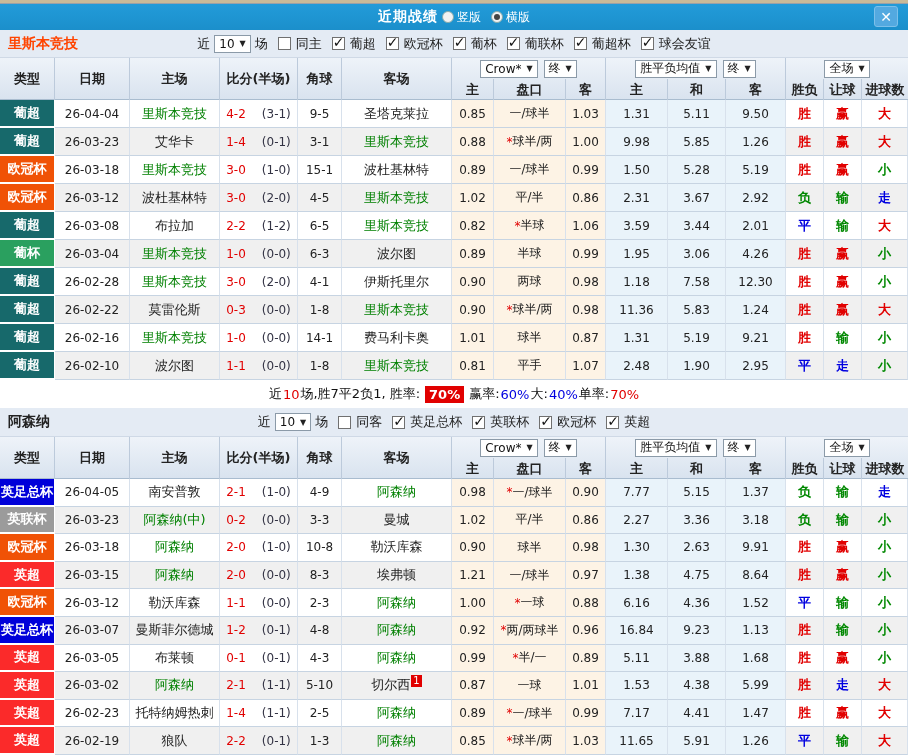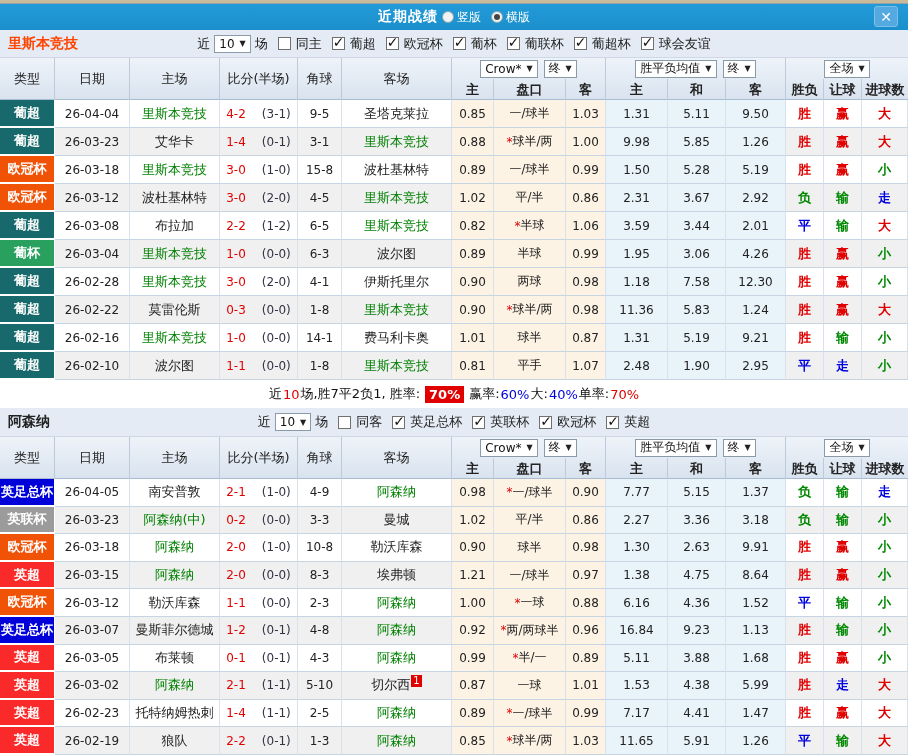--- a/index.html
+++ b/index.html
@@ -23,21 +23,21 @@
   .filters { position:absolute; left:0; right:0; display:flex; align-items:center; justify-content:center; gap:4px; font-size:13px; color:#222; }
   .mini-select { display:inline-flex; align-items:center; gap:5px; background:#fff; border:1px solid #8b9aa8; padding:0 4px; height:18px; font-size:12px; color:#111; cursor:pointer; }
   .mini-select .car { font-size:8px; color:#222; }
   .chk { width:13px; height:13px; background:#fff; border:1px solid #707070; display:inline-block; position:relative; vertical-align:-2px; margin:0 1px 0 6px; cursor:pointer; }
   .chk.on::after { content:"✓"; position:absolute; left:0px; top:-4px; font-size:14px; font-weight:bold; color:#111; }
   .chk-label { cursor:pointer; }
 
   
   .grid { display:grid; grid-template-columns:55px 75px 90px 78px 44px 110px 42px 72px 40px 62px 58px 60px 38px 38px 46px; }
   .hdr { background:linear-gradient(#eef3f9,#d9e3ef); grid-template-rows:21px 21px; border-bottom:1px solid #a9bccf; height:42px; }
-  .hcell { display:flex; align-items:center; justify-content:center; font-size:13px; font-weight:normal; color:#222;
+  .hcell { display:flex; align-items:center; justify-content:center; font-size:13px; font-weight:bold; color:#222;
            border-right:1px solid #bccadb; }
   .hcell.span2 { grid-row:1/3; }
   .hsel { grid-row:1; display:flex; align-items:center; justify-content:center; gap:6px; border-right:1px solid #bccadb; }
   .hsub { grid-row:2; display:flex; align-items:center; justify-content:center; font-size:13px; font-weight:bold; color:#222; border-right:1px solid #bccadb; }
   .noR { border-right:none; }
 
   .rows { grid-auto-rows:28px; }
   .rows-b { grid-auto-rows:27.6px; }
   .cell { display:flex; align-items:center; justify-content:center; font-size:12px; color:#222;
           border-right:1px solid #d8e1ec; border-bottom:1px solid #c7d4e2; background:#fff; white-space:nowrap; overflow:hidden; }
@@ -189,21 +189,21 @@
   <div class="cell res alt c-red">胜</div>
   <div class="cell res alt c-red">赢</div>
   <div class="cell res alt c-red noR">大</div>
   <div class="cell league" style="background:#f05206">欧冠杯</div>
   <div class="cell">26-03-18</div>
   <div class="cell team focal">里斯本竞技</div>
   <div class="cell">
             <span class="score-main">3-0</span>
             <span class="score-half">(1-0)</span>
           </div>
-  <div class="cell">15-8</div>
+  <div class="cell">15-1</div>
   <div class="cell team">波杜基林特</div>
   <div class="cell cream">0.89</div>
   <div class="cell cream">一/球半</div>
   <div class="cell cream">0.99</div>
   <div class="cell blue-bg">1.50</div>
   <div class="cell blue-bg">5.28</div>
   <div class="cell blue-bg">5.19</div>
   <div class="cell res c-red">胜</div>
   <div class="cell res c-red">赢</div>
   <div class="cell res c-green noR">小</div>

